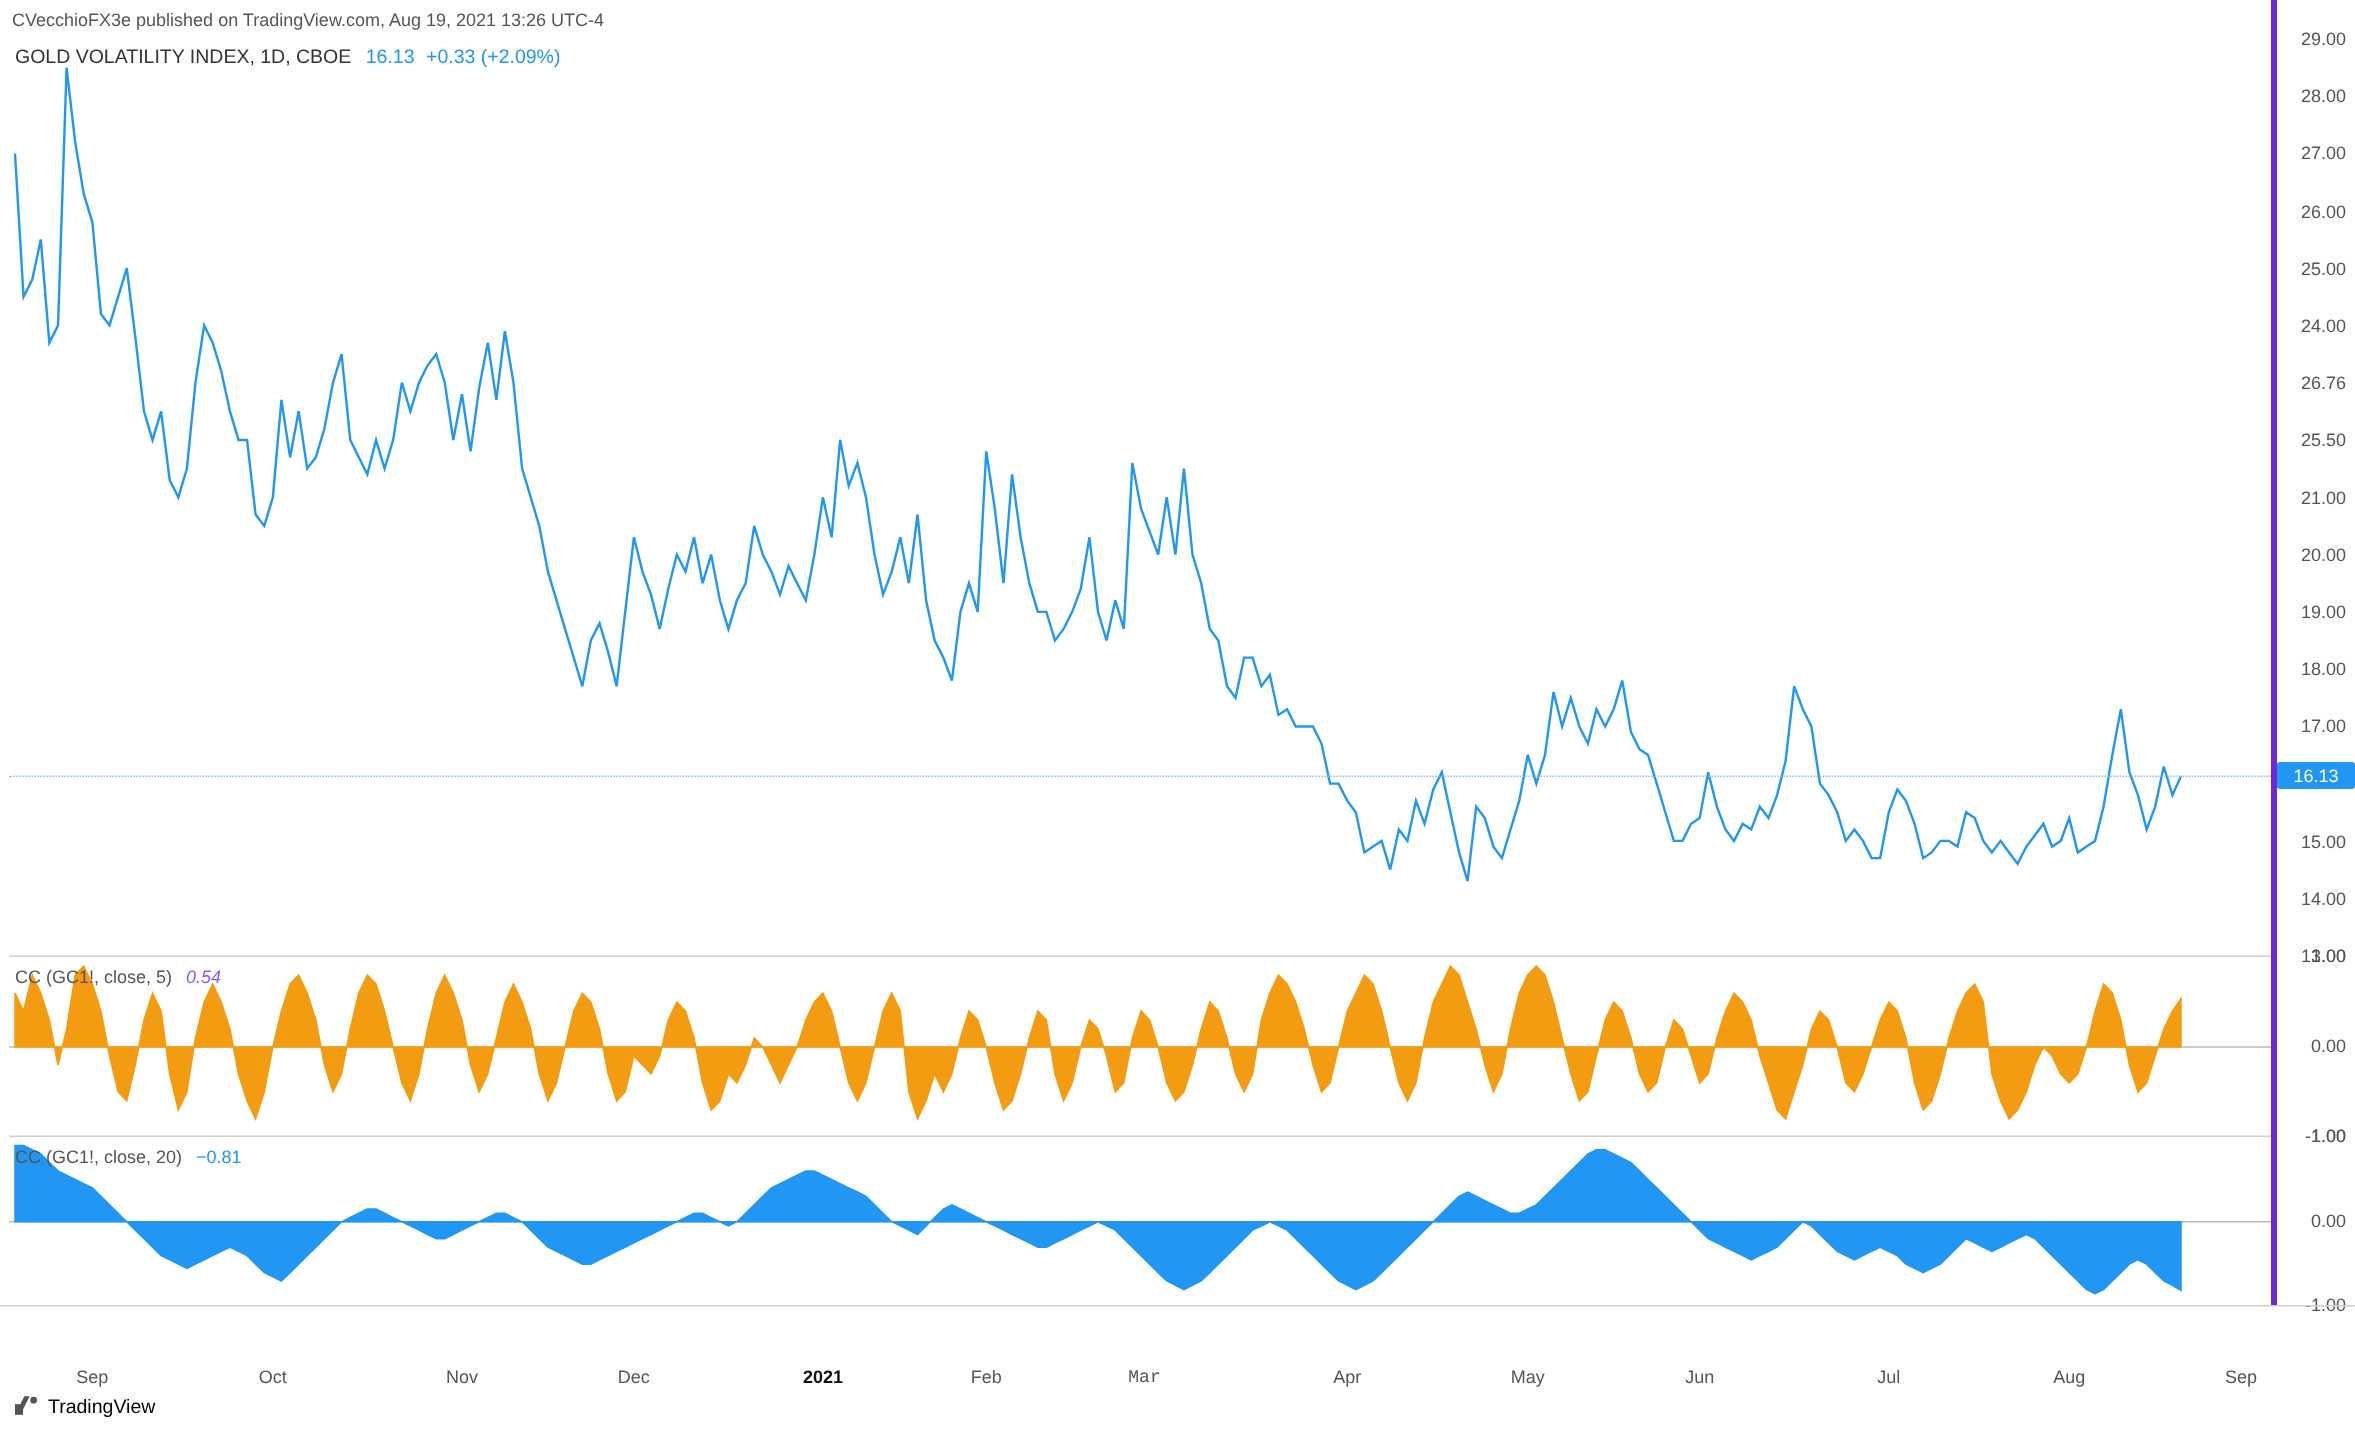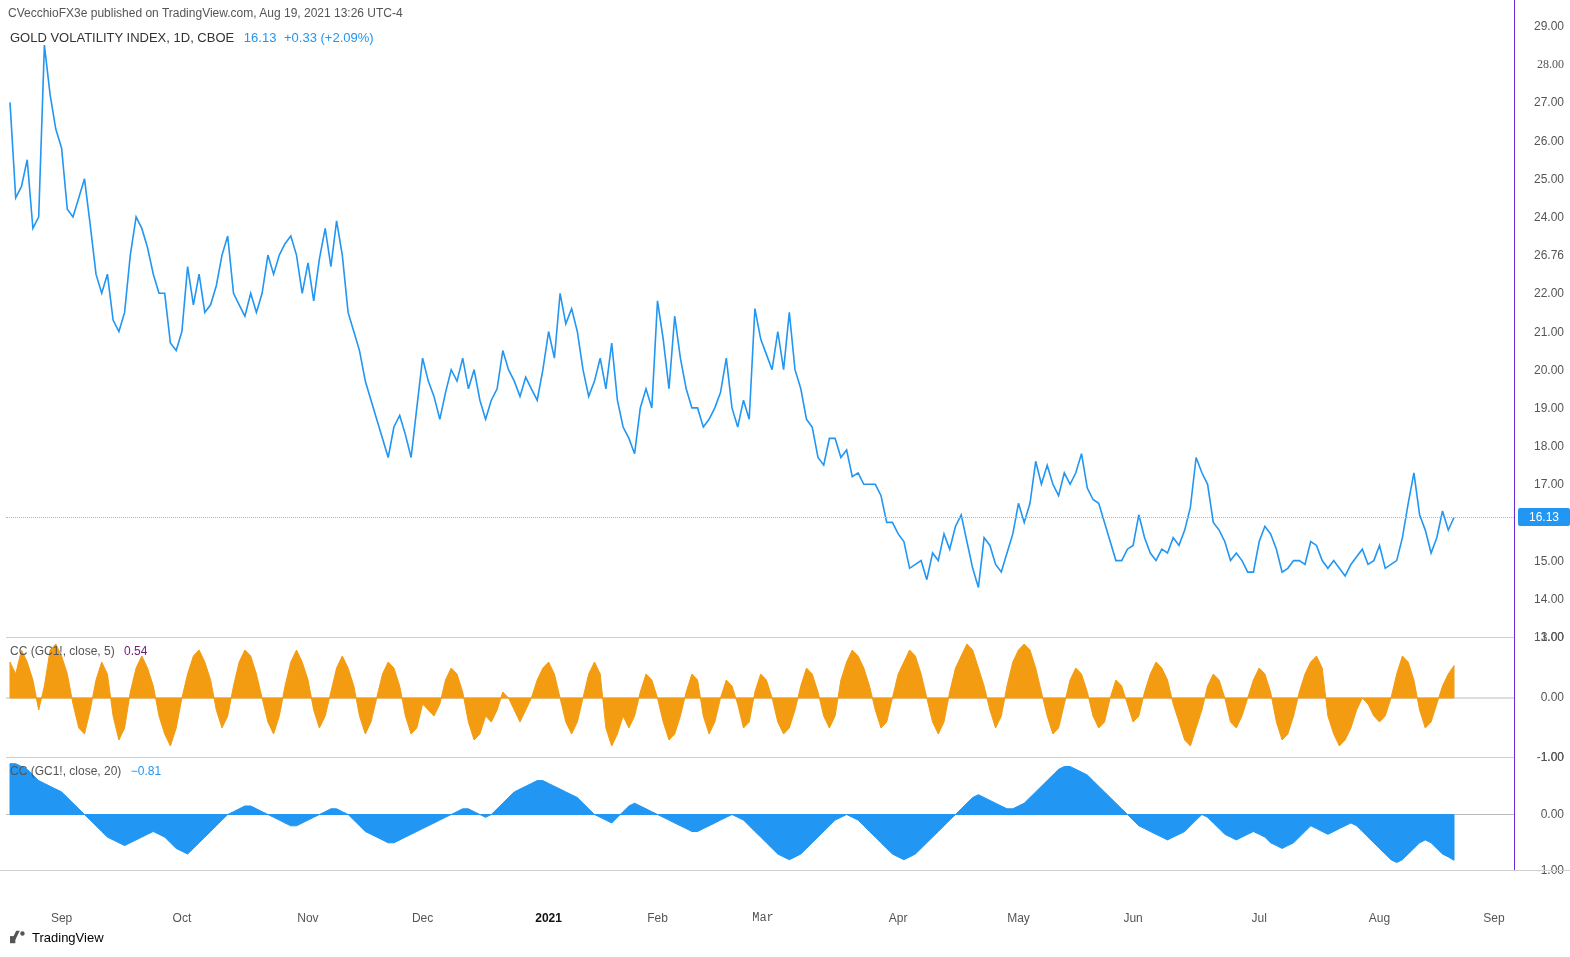--- a/index.html
+++ b/index.html
@@ -5,23 +5,23 @@
   * { box-sizing: border-box; margin: 0; padding: 0; }
   html, body { width: 1570px; height: 957px; font-family: -apple-system, "Segoe UI", Arial, sans-serif; background: #fff; overflow: hidden; }
   .root { position: relative; width: 1570px; height: 957px; background: #fff; }
   .meta-top { position: absolute; top: 6px; left: 8px; font-size: 12px; color: #555; }
   .title-row { position: absolute; top: 30px; left: 10px; font-size: 13px; color: #555; }
   .title-row .sym { color: #333; }
   .title-row .price { color: #2196f3; font-weight: 500; margin-left: 6px;}
   .title-row .chg { color: #2196f3; margin-left: 4px;}
   .cc-label { position: absolute; left: 10px; font-size: 12px; color: #555; z-index: 5; }
   .cc-label .val { margin-left: 6px; }
-  .cc-label.cc1 .val { color: #701a75; }
+  .cc-label.cc1 .val { color: #8b5cf6; font-style: italic; }
   .cc-label.cc2 .val { color: #2196f3; }
-  .y-axis-area { position: absolute; right: 0; top: 0; width: 56px; height: 870px; border-left: 1px solid #6d28d9; background: #fff; }
+  .y-axis-area { position: absolute; right: 0; top: 0; width: 56px; height: 870px; border-left: 4px solid #6d28d9; background: #fff; }
   .y-lbl { position: absolute; right: 6px; font-size: 12px; color: #555; text-align: right; white-space: nowrap; }
   .price-tag { position: absolute; right: 0; width: 52px; background: #2196f3; color: #fff; font-size: 12px; text-align: center; padding: 2px 0; border-radius: 2px; }
   .x-axis-area { position: absolute; left: 0; bottom: 42px; height: 22px; width: 1514px; }
   .x-lbl { position: absolute; font-size: 12px; color: #555; top: 2px; transform: translateX(-50%); margin-top: 16px; }
   .x-lbl.bold { font-weight: 700; color: #111; }
   .panel { position: absolute; left: 6px; width: 1508px; }
   .panel.main { top: 26px; height: 611px; }
   .panel.cc1p { top: 637px; height: 120px; border-top: 1px solid #d0d0d0; }
   .panel.cc2p { top: 757px; height: 113px; border-top: 1px solid #d0d0d0; }
   .bottom-sep { position: absolute; left:0; width: 1570px; top: 870px; border-top: 1px solid #d0d0d0; }
@@ -68,27 +68,27 @@
       </svg>
   </div>
   <div class="cc-label cc2" style="top:764px;">
     <span>CC (GC1!, close, 20)</span>
     <span class="val">−0.81</span>
   </div>
 
   <div class="y-axis-area">
     <div id="y-main-ticks">
         <div class="y-lbl" style="top: 19px;">29.00</div>
-        <div class="y-lbl" style="top: 57.1875px; font-family: Liberation Serif, serif;">28.00</div>
+        <div class="y-lbl" style="top: 57.1875px;">28.00</div>
         <div class="y-lbl" style="top: 95.375px;">27.00</div>
         <div class="y-lbl" style="top: 133.562px;">26.00</div>
         <div class="y-lbl" style="top: 171.75px;">25.00</div>
         <div class="y-lbl" style="top: 209.938px;">24.00</div>
         <div class="y-lbl" style="top: 248.125px;">26.76</div>
-        <div class="y-lbl" style="top: 286.312px;">22.00</div>
+        <div class="y-lbl" style="top: 286.312px;">25.50</div>
         <div class="y-lbl" style="top: 324.5px;">21.00</div>
         <div class="y-lbl" style="top: 362.688px;">20.00</div>
         <div class="y-lbl" style="top: 400.875px;">19.00</div>
         <div class="y-lbl" style="top: 439.062px;">18.00</div>
         <div class="y-lbl" style="top: 477.25px;">17.00</div>
         <div class="y-lbl" style="top: 515.438px;">16.00</div>
         <div class="y-lbl" style="top: 553.625px;">15.00</div>
         <div class="y-lbl" style="top: 591.812px;">14.00</div>
         <div class="y-lbl" style="top: 630px;">13.00</div>
       </div>

